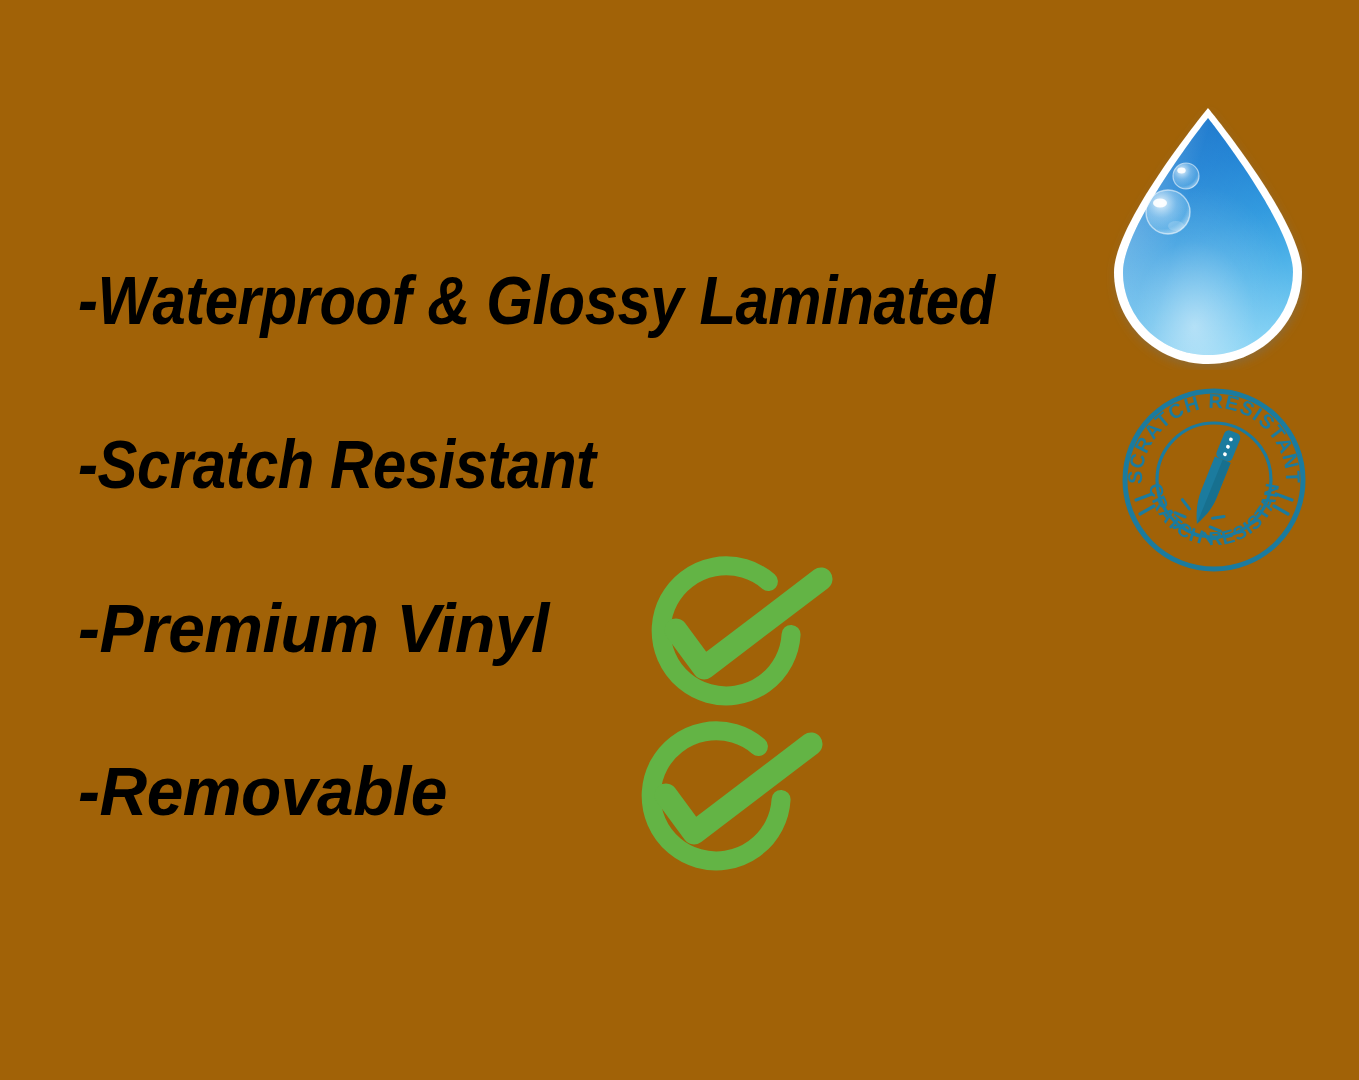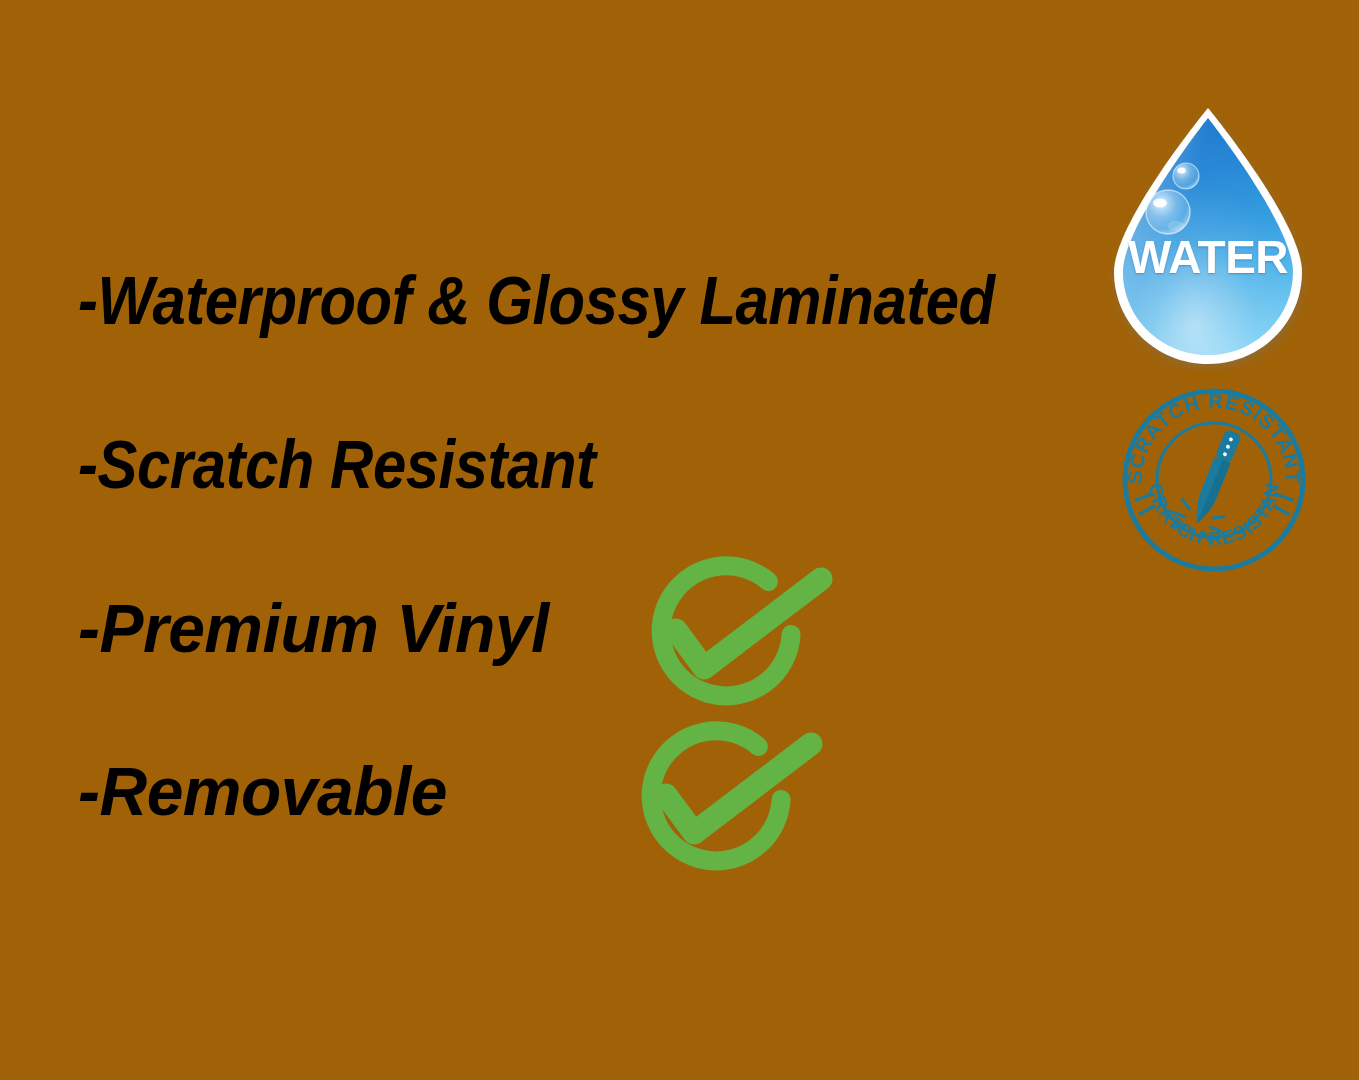--- a/index.html
+++ b/index.html
@@ -177,21 +177,20 @@
       </g>
       <g>
         <circle cx="62" cy="108" r="22" fill="url(#bubbleGrad)"></circle>
         <circle cx="62" cy="108" r="22" fill="none" stroke="#ffffff" stroke-opacity="0.55" stroke-width="1.4"></circle>
         <ellipse cx="54" cy="99" rx="7" ry="4.6" fill="#ffffff" opacity="0.92"></ellipse>
         <ellipse cx="70" cy="122" rx="8" ry="5" fill="#ffffff" opacity="0.18"></ellipse>
       </g>
     </svg>
 
     <div class="drop-text">
-      <span id="drop-word-1">WATER</span>
     </div>
   </div>
 
   <div class="scratch-badge">
     <svg viewBox="0 0 192 192" xmlns="http://www.w3.org/2000/svg">
       <defs>
         <path id="arcTop" d="M 24 96 A 72 72 0 0 1 168 96"></path>
         <path id="arcBottom" d="M 31 96 A 65 65 0 0 0 161 96"></path>
       </defs>
 

